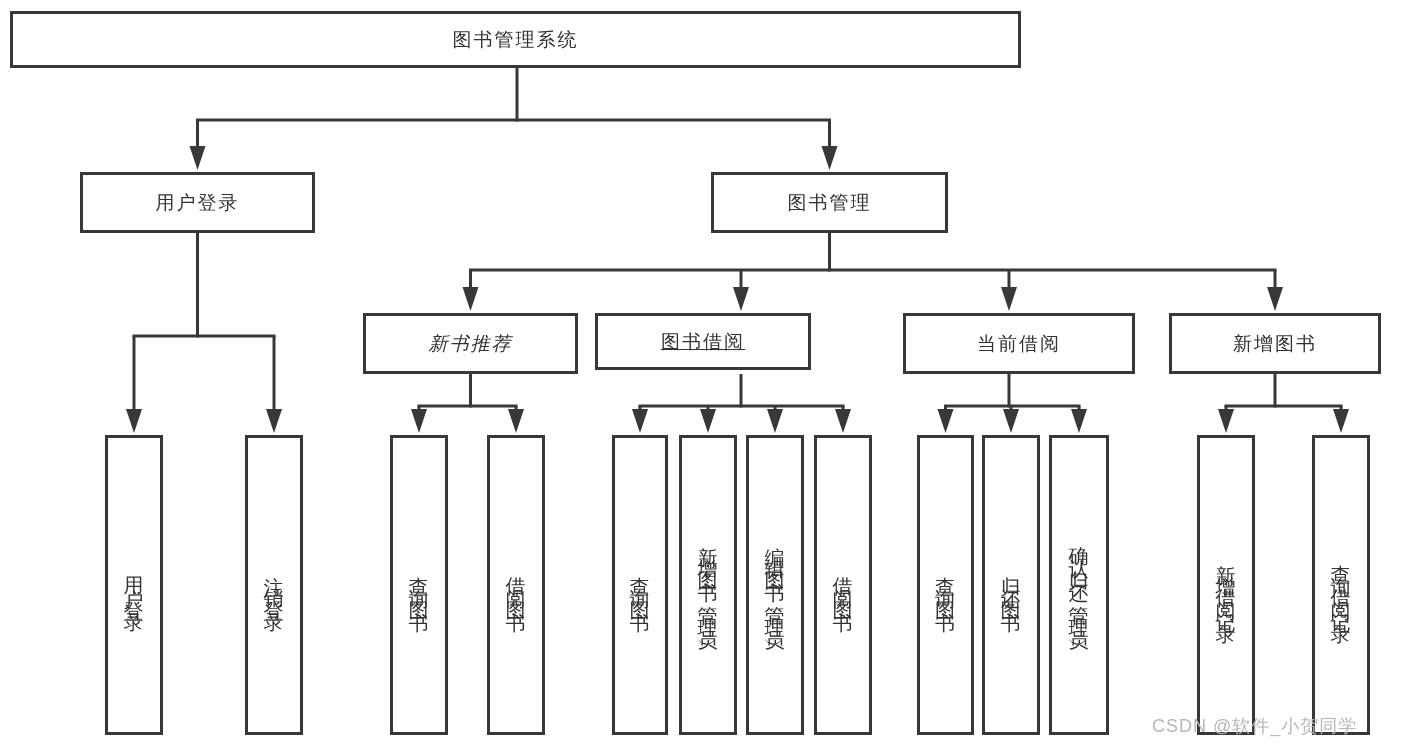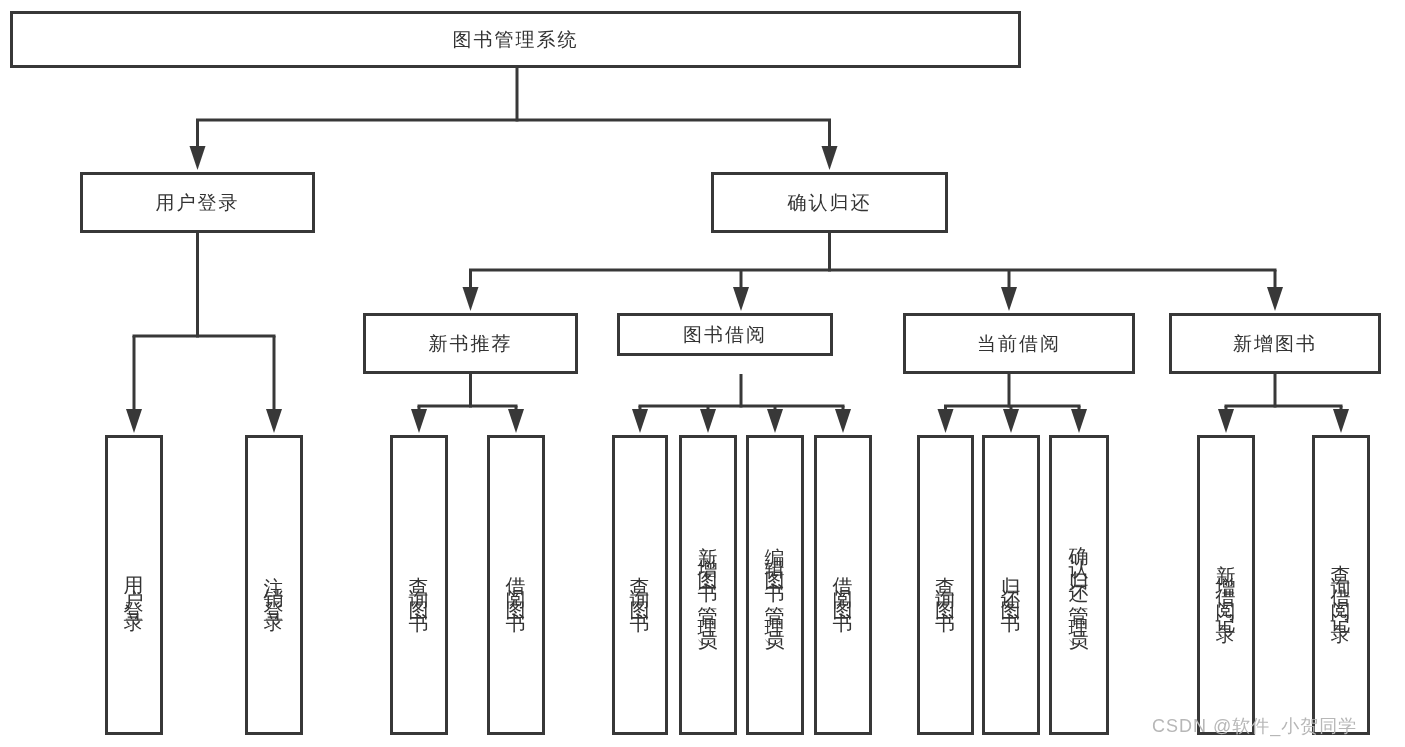--- a/index.html
+++ b/index.html
@@ -114,24 +114,24 @@
     <line x1="1224.5" y1="406" x2="1342.5" y2="406"></line>
     <line x1="1226" y1="406" x2="1226" y2="412"></line>
     <polygon points="1226,433 1218,409 1234,409"></polygon>
     <line x1="1341" y1="406" x2="1341" y2="412"></line>
     <polygon points="1341,433 1333,409 1349,409"></polygon>
   </svg>
 
   <div class="node hnode" style="left:10px;top:11px;width:1011px;height:57px;">图书管理系统</div>
 
   <div class="node hnode" style="left:80px;top:172px;width:235px;height:61px;">用户登录</div>
-  <div class="node hnode" style="left:711px;top:172px;width:237px;height:61px;">确认归还</div>
+  <div class="node hnode" style="left:711px;top:172px;width:237px;height:61px;">图书管理</div>
 
-  <div class="node hnode" style="left:363px;top:313px;width:215px;height:61px;">新书推荐</div>
-  <div class="node hnode" style="left:617px;top:313px;width:216px;height:43px;">图书借阅</div>
+  <div class="node hnode" style="left:363px;top:313px;width:215px;height:61px;font-style:italic;">新书推荐</div>
+  <div class="node hnode" style="left:595px;top:313px;width:216px;height:57px;text-decoration:underline;">图书借阅</div>
   <div class="node hnode" style="left:903px;top:313px;width:232px;height:61px;">当前借阅</div>
   <div class="node hnode" style="left:1169px;top:313px;width:212px;height:61px;">新增图书</div>
 
   <div class="node leaf" style="left:105px;top:435px;width:58px;height:300px;">用户登录</div>
   <div class="node leaf" style="left:245px;top:435px;width:58px;height:300px;">注销登录</div>
 
   <div class="node leaf" style="left:390px;top:435px;width:58px;height:300px;">查询图书</div>
   <div class="node leaf" style="left:487px;top:435px;width:58px;height:300px;">借阅图书</div>
 
   <div class="node leaf" style="left:612px;top:435px;width:56px;height:300px;">查询图书</div>

